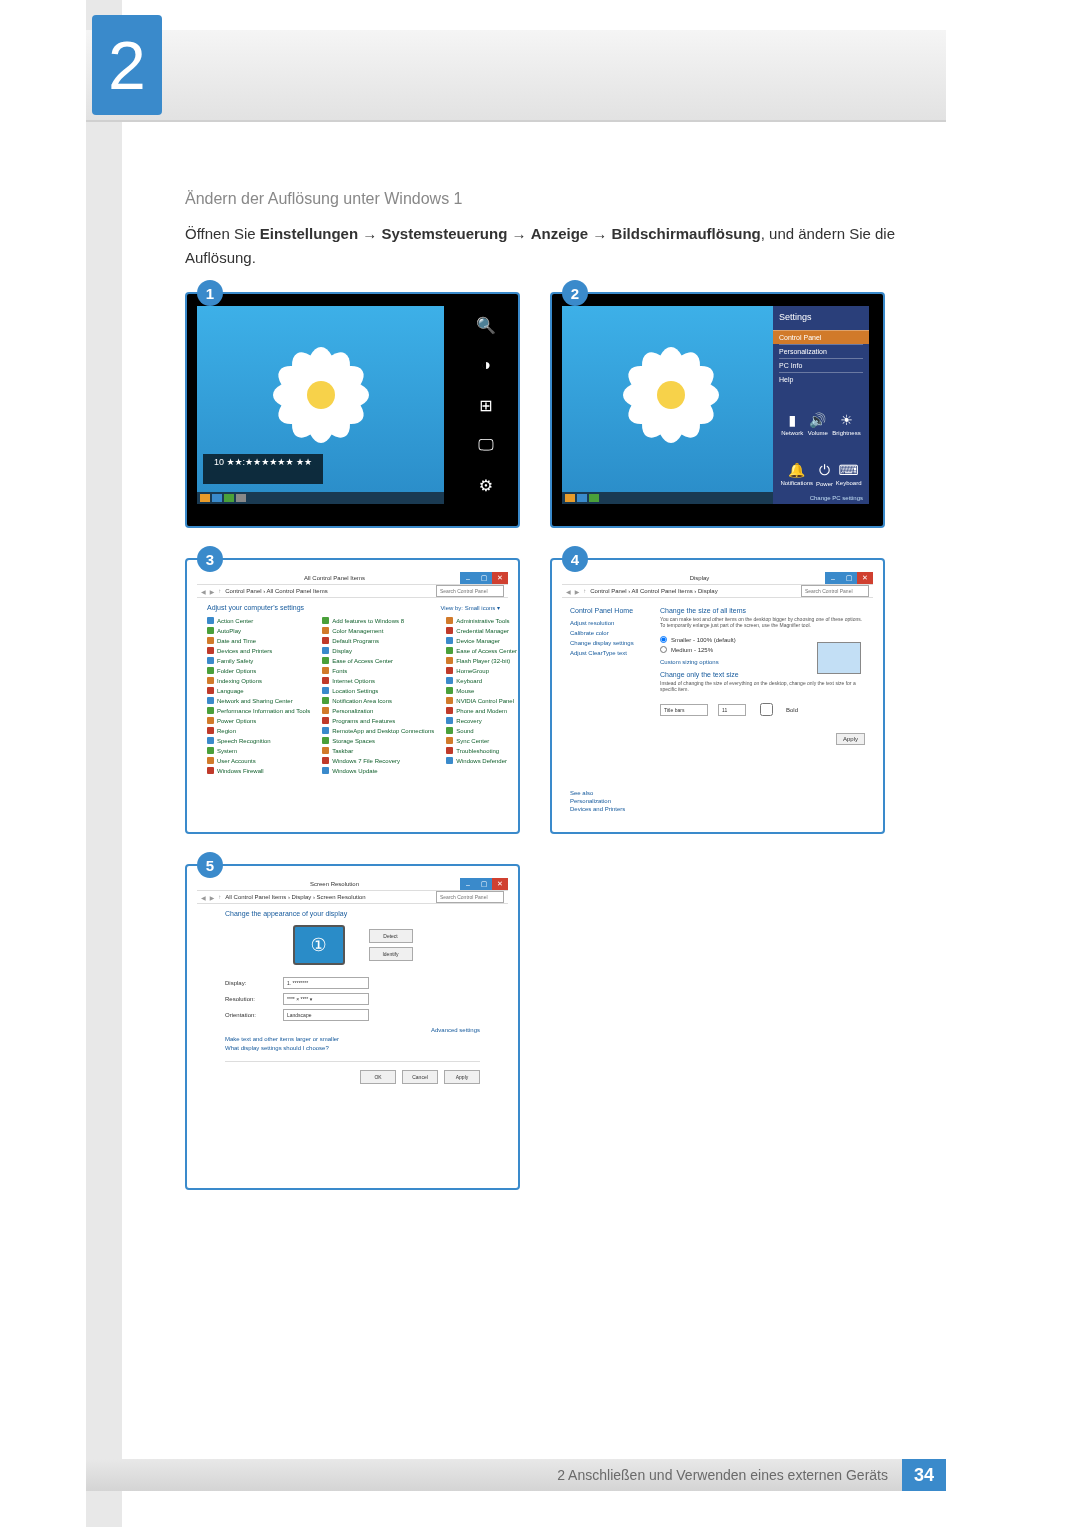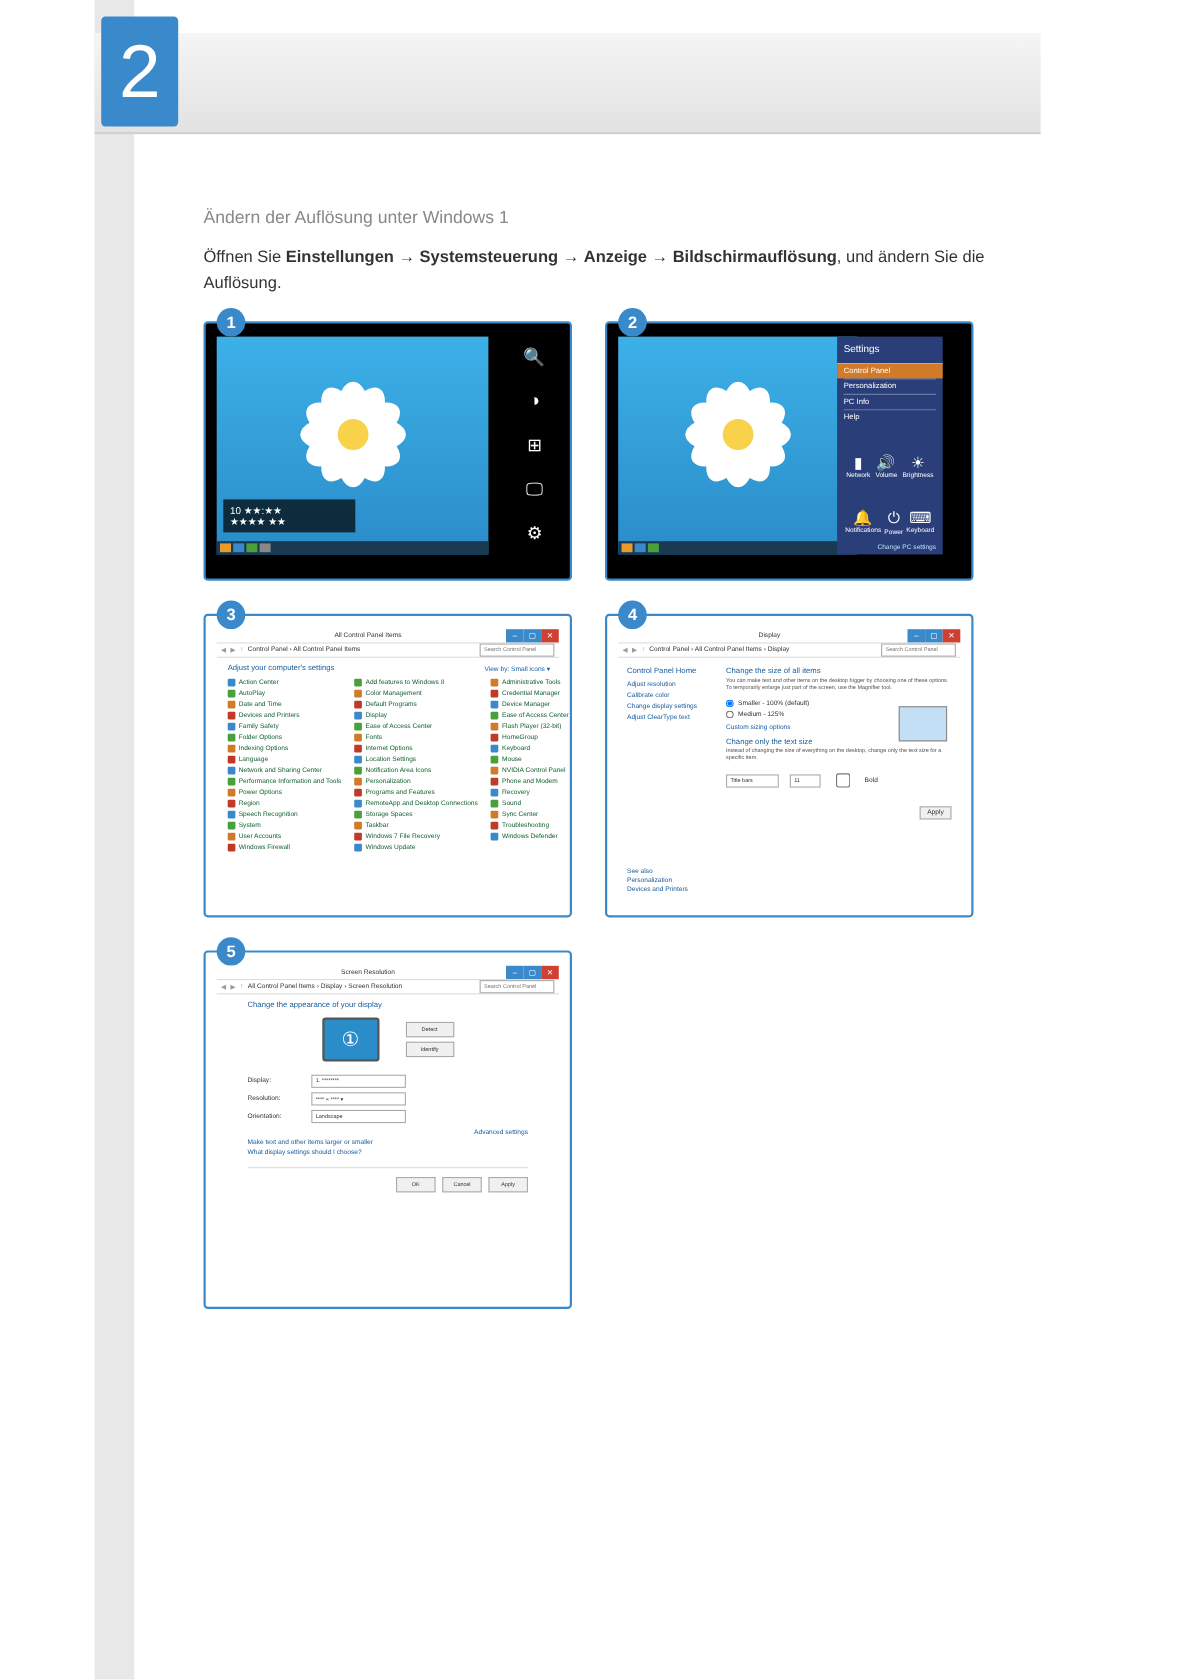--- a/index.html
+++ b/index.html
@@ -23,22 +23,22 @@
 .flower::before{content:"";position:absolute;left:50%;top:50%;width:28px;height:28px;background:#f7d24a;border-radius:50%;transform:translate(-50%,-50%);z-index:2}
 .petal{position:absolute;left:50%;top:50%;width:30px;height:48px;background:#fff;border-radius:50% 50% 50% 50%/60% 60% 40% 40%;transform-origin:50% 100%}
 .taskbar{position:absolute;left:0;bottom:0;width:247px;height:12px;background:#1a3a52;display:flex;align-items:center;gap:2px;padding-left:3px;box-sizing:border-box}
 .taskbar.wide{width:217px}
 .tb-ico{width:10px;height:8px;background:#e89b2a;font-size:0}
 .tb-ico.b2{background:#3a8acb}
 .tb-ico.b3{background:#4aa03a}
 .tb-ico.b4{background:#888}
 .charms{position:absolute;right:0;top:0;width:44px;height:198px;background:#000;display:flex;flex-direction:column;align-items:center;justify-content:center;gap:18px}
 .charm{width:22px;height:22px;color:#fff;display:flex;align-items:center;justify-content:center;font-size:16px}
-.clock-overlay{position:absolute;left:6px;bottom:20px;width:120px;height:30px;background:rgba(0,0,0,.7);color:#fff;font-size:9px;padding:3px 6px;box-sizing:border-box;display:flex;flex-direction:column;justify-content:center}
-.settings-pane{position:absolute;right:16px;top:0;width:96px;height:198px;background:#2a3f7a;color:#fff;font-size:7px;padding:6px;box-sizing:border-box}
+.clock-overlay{position:absolute;left:6px;bottom:20px;width:120px;height:30px;background:rgba(0,0,0,.7);color:#fff;font-size:9px;padding:3px 6px;box-sizing:border-box;display:flex;flex-direction:row;justify-content:center}
+.settings-pane{position:absolute;right:4px;top:0;width:96px;height:198px;background:#2a3f7a;color:#fff;font-size:7px;padding:6px;box-sizing:border-box}
 .sp-title{font-size:9px;margin-bottom:8px}
 .sp-item{padding:3px 0;border-top:1px solid rgba(255,255,255,.3)}
 .sp-item.hl{background:#d17a2a;margin:0 -6px;padding:3px 6px}
 .sp-icons-row{display:flex;justify-content:space-around;margin-top:26px}
 .sp-ic{display:flex;flex-direction:column;align-items:center;gap:2px;font-size:6px}
 .sp-ic .glyph{font-size:14px}
 .sp-foot{text-align:right;margin-top:8px;font-size:6px;color:#c3dff5}
 .cp-window{width:100%;height:250px;background:#fff;position:relative;font-size:6px}
 .cp-titlebar{background:#fff;display:flex;align-items:center;height:12px;border-bottom:1px solid #ddd}
 .cp-titleflex{flex:1;text-align:center;color:#333}
@@ -539,13 +539,17 @@
               <div class="dbtn">Cancel</div>
               <div class="dbtn">Apply</div>
             </div>
           </div>
         </div>
       </div>
 
     </div>
   </div>
 
+  <div class="footer">
+    <div class="footer-text">2 Anschließen und Verwenden eines externen Geräts</div>
+    <div class="page-no-box">34</div>
+  </div>
 </div>
 
 </body></html>

